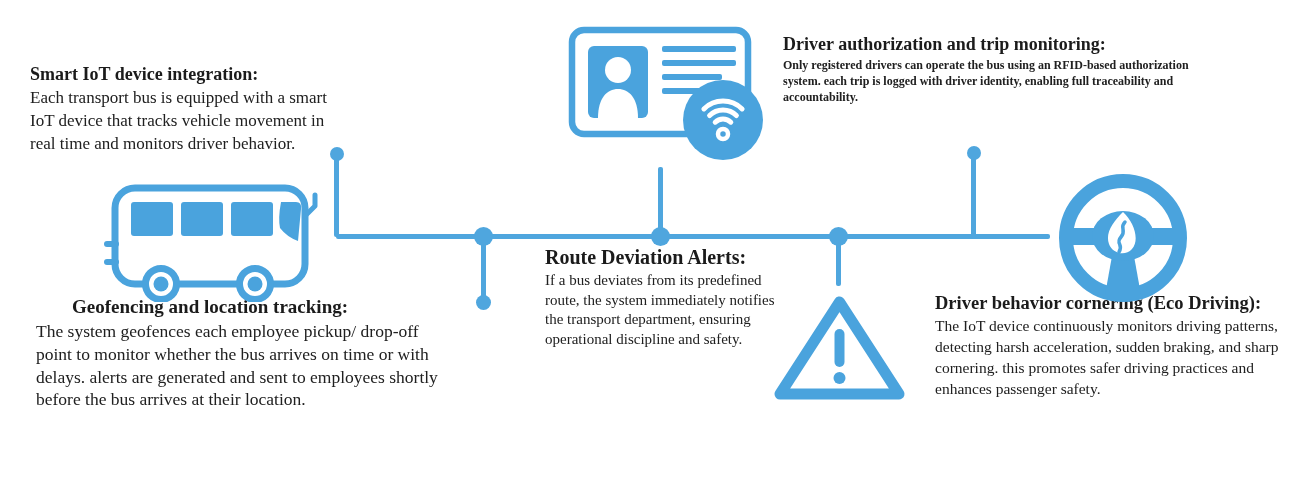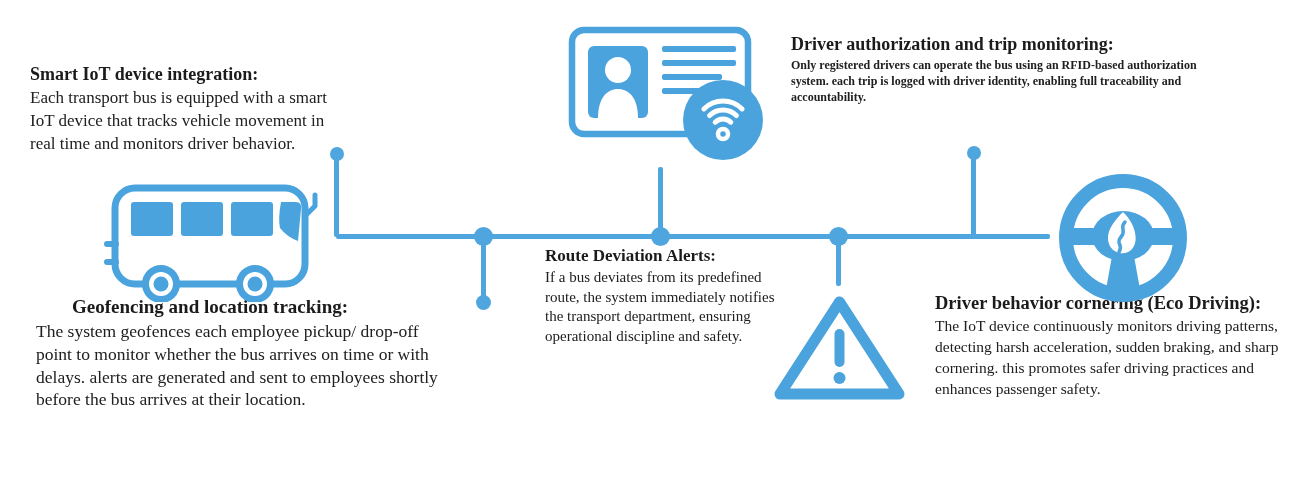--- a/index.html
+++ b/index.html
@@ -13,21 +13,21 @@
   body{
     width:1300px;height:500px;position:relative;overflow:hidden;
     font-family:"Liberation Serif","DejaVu Serif",serif;color:var(--text-dark);
   }
   .canvas{position:absolute;left:0;top:0;width:1300px;height:500px;}
   .tblock{position:absolute;}
   .tblock h3{font-weight:bold;margin-bottom:2px;color:var(--text-dark);}
   .tblock p{color:#202020;}
   .b-smart h3{font-size:18px;}      .b-smart p{font-size:17px;line-height:1.34;}
   .b-auth h3{font-size:18px;}       .b-auth p{font-size:12px;line-height:1.34;font-weight:bold;}
-  .b-route h3{font-size:17px;font-family:Liberation Serif, serif;}      .b-route p{font-size:15px;line-height:1.3;}
+  .b-route h3{font-size:20px;font-family:Liberation Serif, serif;}      .b-route p{font-size:15px;line-height:1.3;}
   .b-geo h3{font-size:19px;margin-left:36px;}        .b-geo p{font-size:17.5px;line-height:1.3;}
   .b-behav h3{font-size:18.5px;}    .b-behav p{font-size:15.5px;line-height:1.35;}
   .b-note p{font-size:15px;line-height:1.35;}
   .icon{position:absolute;}
   
   .hline,.vline,.dot{position:absolute;background:var(--line-blue);}
   .hline{height:5px;border-radius:2px;}
   .vline{width:5px;border-radius:2px;}
   .dot{border-radius:50%;}
   
@@ -40,21 +40,21 @@
 </head>
 <body>
 
 <div class="canvas">
 
   <div class="tblock b-smart" style="left:18px;top:64px;width:304px;margin-left:12px;">
     <h3>Smart IoT device integration:</h3>
     <p>Each transport bus is equipped with a smart IoT device that tracks vehicle movement in real time and monitors driver behavior.</p>
   </div>
 
-  <div class="tblock b-auth" style="left:783px;top:34px;width:414px;margin-left:8px;">
+  <div class="tblock b-auth" style="left:783px;top:34px;width:414px;">
     <h3>Driver authorization and trip monitoring:</h3>
     <p>Only registered drivers can operate the bus using an RFID-based authorization system. each trip is logged with driver identity, enabling full traceability and accountability.</p>
   </div>
 
   <div class="tblock b-route" style="left:545px;top:246px;width:238px;">
     <h3>Route Deviation Alerts:</h3>
     <p>If a bus deviates from its predefined route, the system immediately notifies the transport department, ensuring operational discipline and safety.</p>
   </div>
 
   <div class="tblock b-geo" style="left:36px;top:296px;width:402px;">

